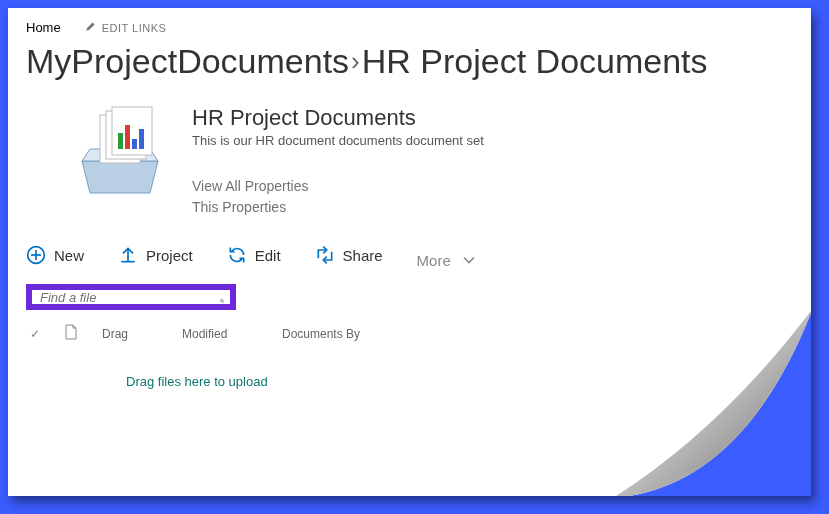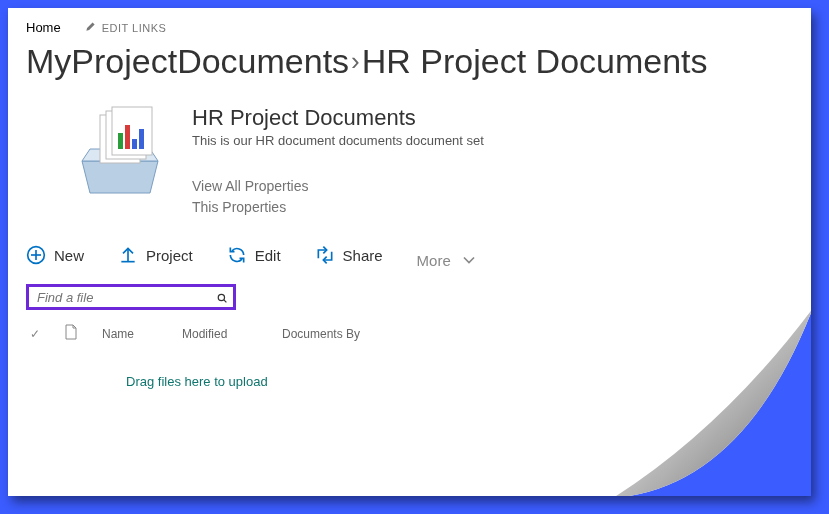--- a/index.html
+++ b/index.html
@@ -109,23 +109,23 @@
     cursor: pointer;
     text-align: center;
   }
   .tb-icon { width:20px; height:20px; display:flex; align-items:center; justify-content:center; }
   .tb-icon svg{ width:20px; height:20px; stroke:#0072c6; fill:none; stroke-width:2; }
   .tb-more { color:#888;margin-top:10px; }
   .tb-more svg{ stroke:#888; }
   
   .searchwrap {
     margin-top: 14px;
-    display:flex; align-items:center;
+    display:flex; 
     width: 210px; height:26px;
-    border:3px solid #6d28d9;
+    border:6px solid #6d28d9;
     padding:0 6px;
     box-sizing:border-box;
   }
   .searchwrap input {
     flex:1; border:none; outline:none;
     font-size:13px; color:#666; font-style:italic;
     background:transparent;
   }
   .searchwrap .mag { width:14px;height:14px; }
   .searchwrap .mag svg{ stroke:#333; fill:none; stroke-width:2;}
@@ -274,21 +274,21 @@
       </div>
 
       <div class="gridhead">
         <span class="gh-check">✓</span>
         <span class="gh-doc">
           <svg viewBox="0 0 14 16">
               <path d="M2 1h7l3 3v11H2z"></path>
               <path d="M9 1v3h3"></path>
             </svg>
         </span>
-        <span class="gh-name">Name</span>
+        <span class="gh-name">Drag</span>
         <span class="gh-mod">Modified</span>
         <span class="gh-modby">Documents By</span>
       </div>
 
       <div class="emptymsg">Drag files here to upload</div>
 
     </div>
 
     <svg class="curl" viewBox="0 0 200 190">
       <defs>

